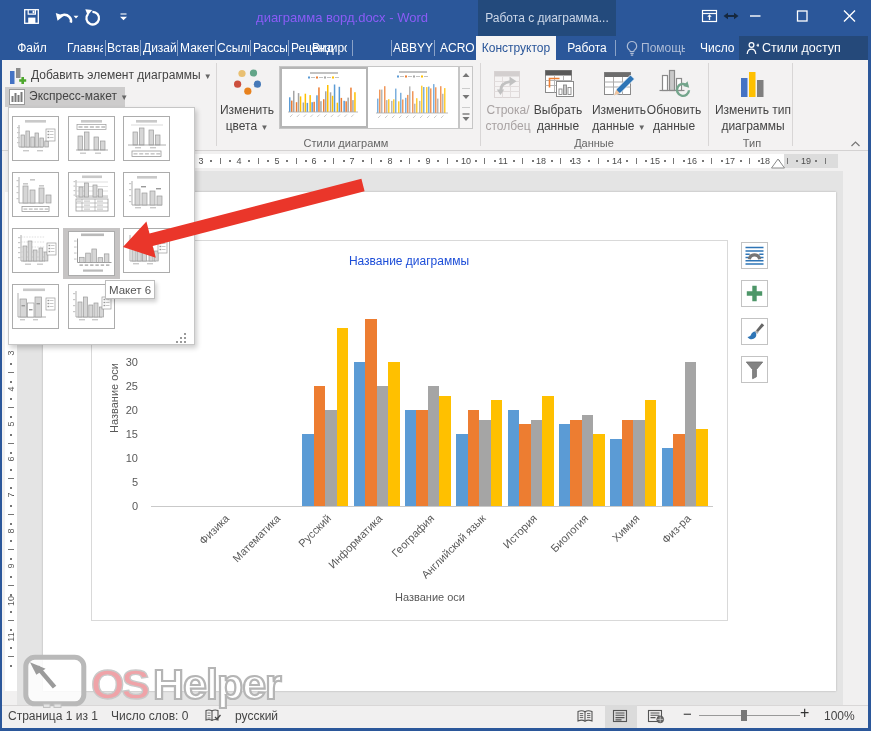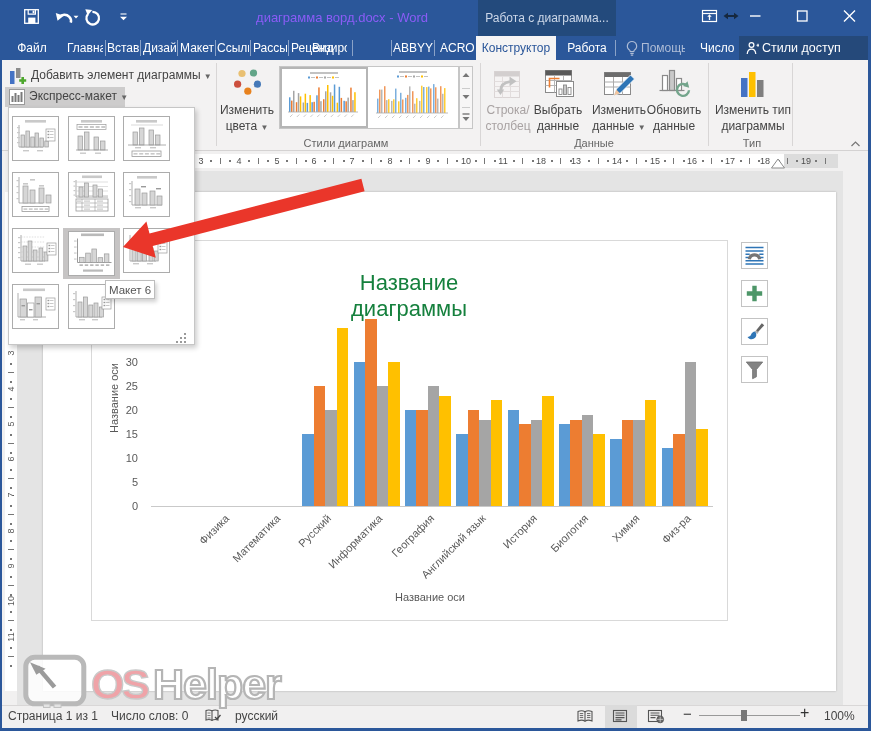--- a/index.html
+++ b/index.html
@@ -416,21 +416,21 @@
 <div class="vtick" style="left:5px;top:596px;width:12px;text-align:center;transform:rotate(-90deg);font-size:9px;color:#595959">10</div>
 <div class="abs" style="left:10px;top:611px;width:2px;height:2px;background:#777"></div>
 <div class="abs" style="left:8px;top:620px;width:6px;height:1px;background:#777"></div>
 <div class="abs" style="left:10px;top:629px;width:2px;height:2px;background:#777"></div>
 <div class="vtick" style="left:5px;top:632px;width:12px;text-align:center;transform:rotate(-90deg);font-size:9px;color:#595959">11</div>
 <div class="abs" style="left:10px;top:647px;width:2px;height:2px;background:#777"></div>
 <div class="abs" style="left:8px;top:656px;width:6px;height:1px;background:#777"></div>
 <div class="abs" style="left:10px;top:665px;width:2px;height:2px;background:#777"></div>
 <div class="abs" style="left:843px;top:171px;width:25px;height:534px;background:#f1f0f0"></div>
 <div class="abs" style="left:91px;top:240px;width:637px;height:381px;background:#fff;border:1px solid #d9d9d9"></div>
-<div class="abs" style="left:299px;top:270px;width:220px;height:22px;font-size:22px;color:#15803d;text-align:center">Название диаграммы</div>
+<div class="abs" style="left:299px;top:254px;width:220px;height:22px;font-size:12px;color:#1d4ed8;text-align:center">Название диаграммы</div>
 <div class="abs" style="left:60px;top:391px;width:110px;height:14px;font-size:11px;color:#595959;text-align:center;transform:rotate(-90deg)">Название оси</div>
 <div class="ytick" style="left:114px;top:500px">0</div>
 <div class="ytick" style="left:114px;top:476px">5</div>
 <div class="ytick" style="left:114px;top:452px">10</div>
 <div class="ytick" style="left:114px;top:428px">15</div>
 <div class="ytick" style="left:114px;top:404px">20</div>
 <div class="ytick" style="left:114px;top:380px">25</div>
 <div class="ytick" style="left:114px;top:356px">30</div>
 <div class="abs" style="left:151px;top:506px;width:562px;height:1px;background:#c9c9c9"></div>
 <div class="cat" style="right:648.5px;top:512px">Физика</div>

